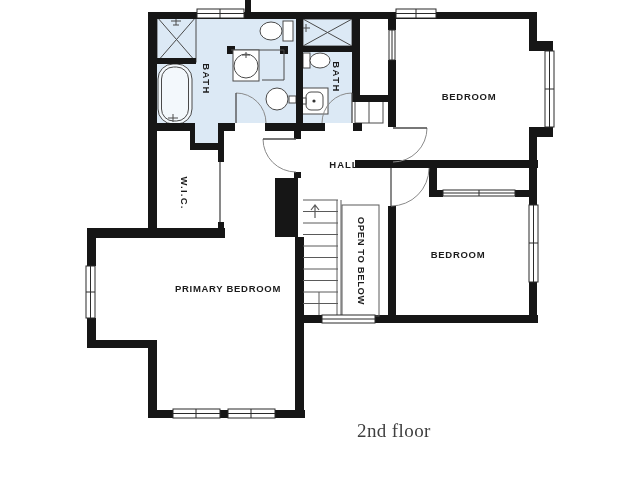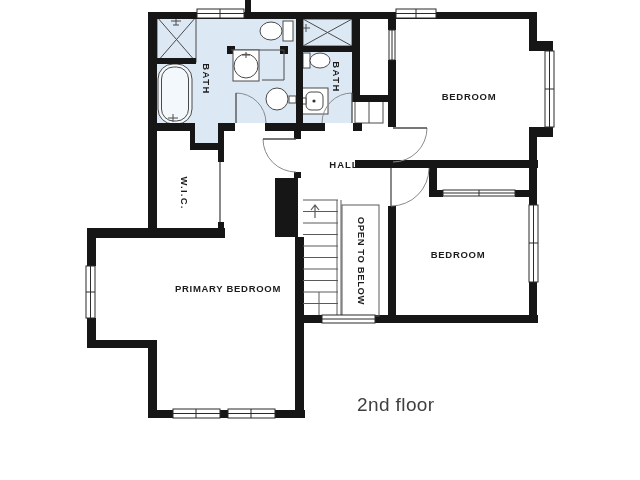--- a/index.html
+++ b/index.html
@@ -1,20 +1,20 @@
 <!DOCTYPE html>
 <html><head>
 <meta charset="utf-8">
 <style>
   html,body{margin:0;padding:0;background:#ffffff;}
   .stage{position:relative;width:640px;height:480px;background:#ffffff;overflow:hidden;
          font-family:"Liberation Sans",sans-serif;}
   .stage svg{position:absolute;left:0;top:0;}
-  .floor-caption{position:absolute;left:357px;top:394px;font-size:19px;color:#3f3f3f;
-                 letter-spacing:0.4px;font-family:Liberation Sans, sans-serif;}
+  .floor-caption{position:absolute;left:357px;top:420px;font-size:19px;color:#3f3f3f;
+                 letter-spacing:0.4px;font-family:Liberation Serif, serif;}
 </style>
 </head>
 <body>
 
 <div class="stage">
   <svg id="plan-svg" width="640" height="480" viewBox="0 0 640 480">
       <rect x="157" y="19" width="139" height="104" fill="#dce9f5" stroke="none" stroke-width="1"></rect>
       <rect x="195" y="123" width="23" height="22" fill="#dce9f5" stroke="none" stroke-width="1"></rect>
       <rect x="303" y="19" width="49" height="104" fill="#dce9f5" stroke="none" stroke-width="1"></rect>
       <rect x="157" y="17" width="39" height="45" fill="none" stroke="#4a4a4a" stroke-width="1"></rect>

